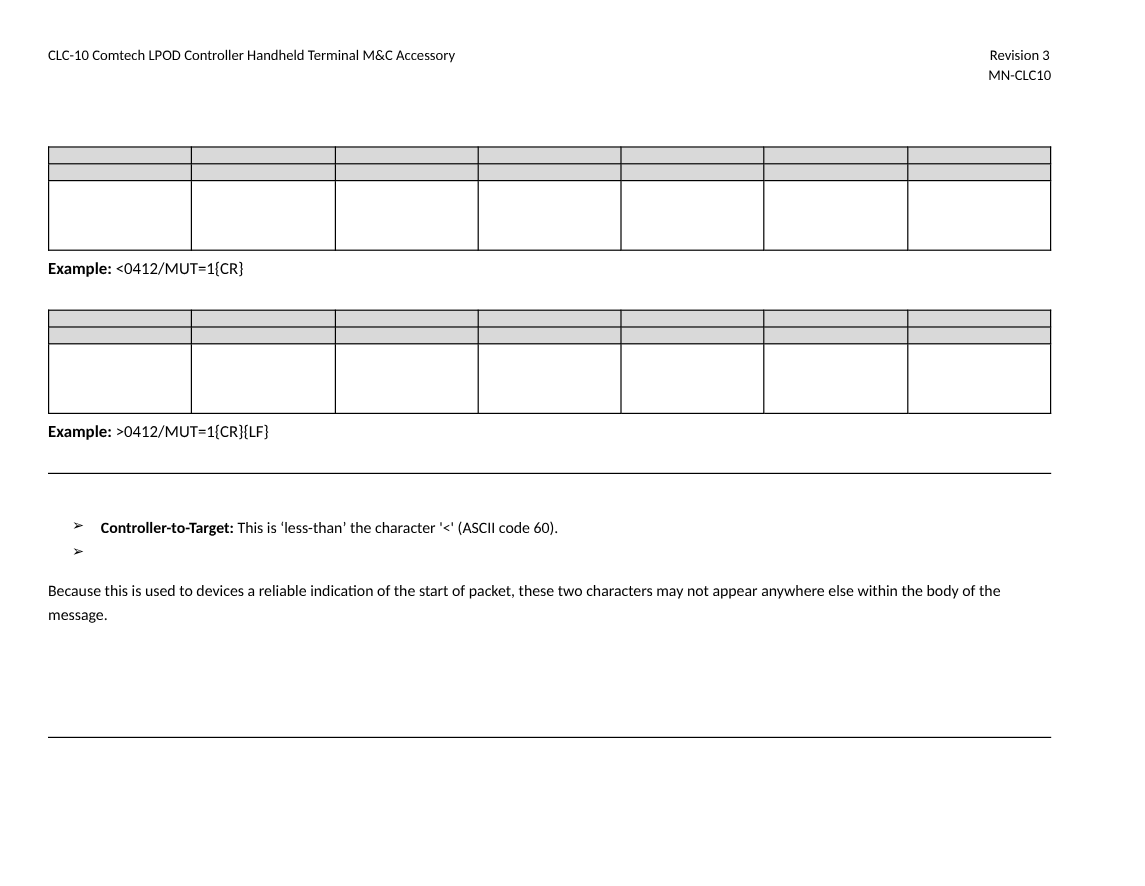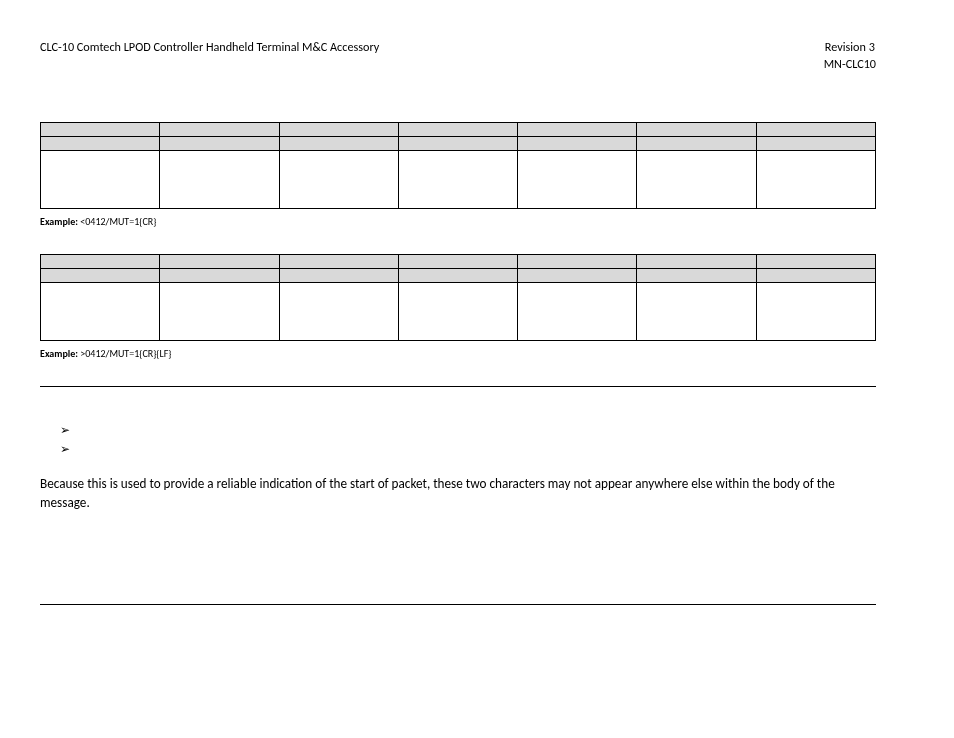--- a/index.html
+++ b/index.html
@@ -32,21 +32,21 @@
     table-layout: fixed;
   }
   .tbl td, .tbl th {
     border: 1px solid #000;
     height: 14px;
     padding: 0;
   }
   .tbl .hrow td { background: #d9d9d9; height: 14px; }
   .tbl .body td { background: #fff; height: 58px; }
   .example {
-    font-size: 10px;
+    font-size: 14px;
     margin: 6px 0 26px 0;
   }
   .example b { font-weight: bold; }
   .section-rule {
     border: none;
     border-top: 1.5px solid #000;
     margin: 22px 0 34px 0;
   }
   .bullets {
     margin: 0 0 14px 20px;
@@ -156,27 +156,28 @@
       </table>
     <div class="example">
       <b>Example:</b><span> &gt;0412/MUT=1{CR}{LF}</span>
     </div>
 
     <hr class="section-rule">
 
     <div class="bullets">
       <div class="row">
         <span class="arrow">➢</span>
+        <span><b>Controller-to-Target:</b><span> This is ‘less-than’ the character '&lt;' (ASCII code 60).</span></span>
       </div>
       <div class="row">
         <span class="arrow">➢</span>
       </div>
     </div>
 
-    <p class="para">Because this is used to provide a reliable indication of the start of packet, these two characters may not appear anywhere else within the body of the message.</p>
+    <p class="para">Because this is used to devices a reliable indication of the start of packet, these two characters may not appear anywhere else within the body of the message.</p>
 
     <div class="gap-lg"></div>
 
 
     <hr class="section-rule" style="margin-top:48px;">
 
   </div>
 </div>
 
 </body></html>

